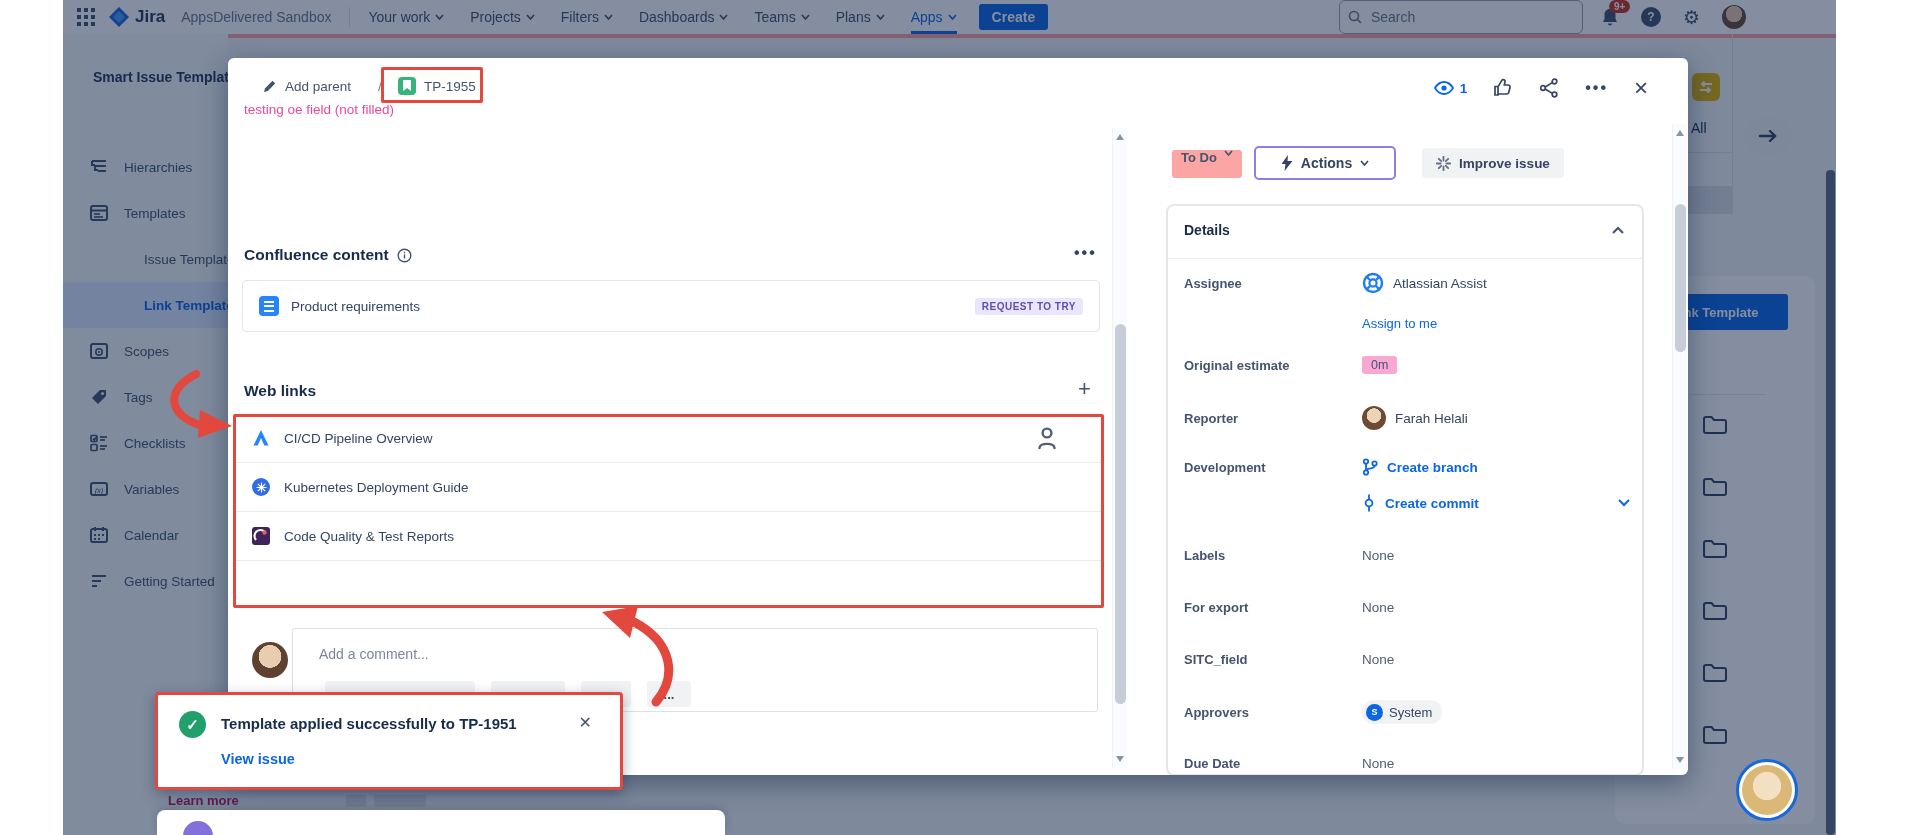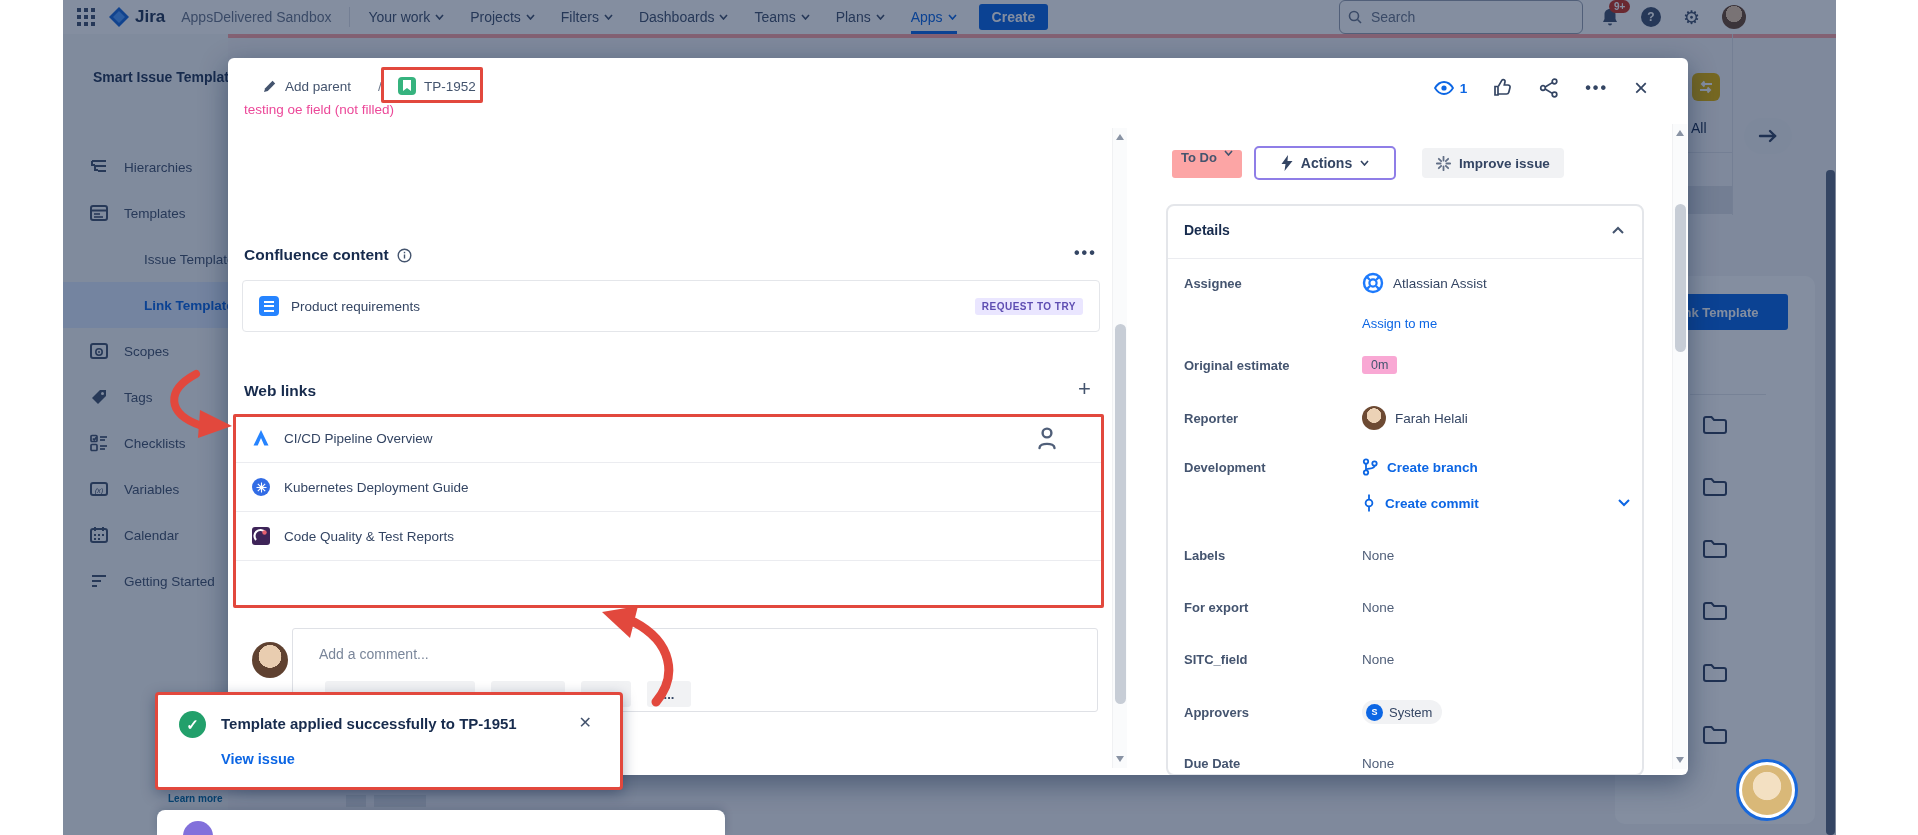--- a/index.html
+++ b/index.html
@@ -53,21 +53,21 @@
              display:flex;align-items:center;justify-content:center;z-index:2;cursor:pointer;}
   .bg-panel{left:1615px;top:276px;width:200px;height:548px;background:#ffffff;border-radius:10px;z-index:2;}
   .lt-btn{left:1636px;top:294px;width:152px;height:36px;background:#0C66E4;border-radius:3px;color:#fff;
           font-size:13px;font-weight:bold;display:flex;align-items:center;padding-left:36px;z-index:2;
           box-sizing:border-box;white-space:nowrap;cursor:pointer;}
   .panel-div{left:1690px;top:394px;width:76px;height:1px;background:#E4E6EA;z-index:2;}
   .folder{left:1702px;width:26px;height:22px;z-index:2;}
   .dark-scroll{left:1826px;top:170px;width:9px;height:665px;background:#5E6C84;border-radius:4px;z-index:2;}
   .lm-grey1{left:346px;top:795px;width:20px;height:12px;background:#DCDFE4;z-index:2;}
   .lm-grey2{left:374px;top:795px;width:52px;height:12px;background:#DCDFE4;z-index:2;}
-  .learn-more{left:168px;top:793px;font-size:10px;font-weight:bold;color:#0369a1;z-index:2;cursor:pointer;}
+  .learn-more{left:168px;top:793px;font-size:13px;font-weight:bold;color:#be185d;z-index:2;cursor:pointer;}
   
   .overlay{left:63px;top:0;width:1773px;height:835px;background:rgba(9,30,66,0.5);z-index:5;}
   
   .modal{left:228px;top:58px;width:1460px;height:717px;background:#fff;border-radius:6px;z-index:10;
          box-shadow:0 8px 28px rgba(9,30,66,.45);overflow:hidden;}
   .m{position:absolute;}
   .bc-text{font-size:13.5px;color:#44546E;cursor:pointer;}
   .story-ic{width:18px;height:18px;background:#36B37E;border-radius:4px;display:flex;align-items:center;justify-content:center;}
   .mh-right{display:flex;align-items:center;gap:26px;}
   .watch{display:flex;align-items:center;gap:6px;color:#0C66E4;font-size:13.5px;font-weight:bold;cursor:pointer;}
@@ -413,21 +413,21 @@
     <svg class="m" style="left:34px;top:21px;" width="15" height="15" viewBox="0 0 15 15">
         <path d="M2 13 L3.2 9.2 L10.5 1.8 L13.2 4.5 L5.8 11.9 L2 13 Z" fill="#44546E"></path>
       </svg>
     <span class="m bc-text" style="left:57px;top:21px;">Add parent</span>
     <span class="m bc-text" style="left:150px;top:21px;color:#6B778C;">/</span>
     <div class="m story-ic" style="left:170px;top:19px;">
       <svg width="10" height="12" viewBox="0 0 10 12">
           <path d="M1 0 H9 V11 L5 8 L1 11 Z" fill="#fff"></path>
         </svg>
     </div>
-    <span class="m bc-text" style="left:196px;top:21px;">TP-1952</span>
+    <span class="m bc-text" style="left:196px;top:21px;">TP-1955</span>
     <div class="m mh-right" style="right:40px;top:18px;">
       <span class="watch">
         <svg width="20" height="14" viewBox="0 0 20 14">
             <path d="M1 7 C4 2 7 1 10 1 C13 1 16 2 19 7 C16 12 13 13 10 13 C7 13 4 12 1 7 Z" fill="none" stroke="#0C66E4" stroke-width="1.8"></path>
             <circle cx="10" cy="7" r="2.6" fill="#0C66E4"></circle>
           </svg>
         <span>1</span>
       </span>
       <svg width="20" height="20" viewBox="0 0 20 20">
           <g fill="none" stroke="#344563" stroke-width="1.7">

